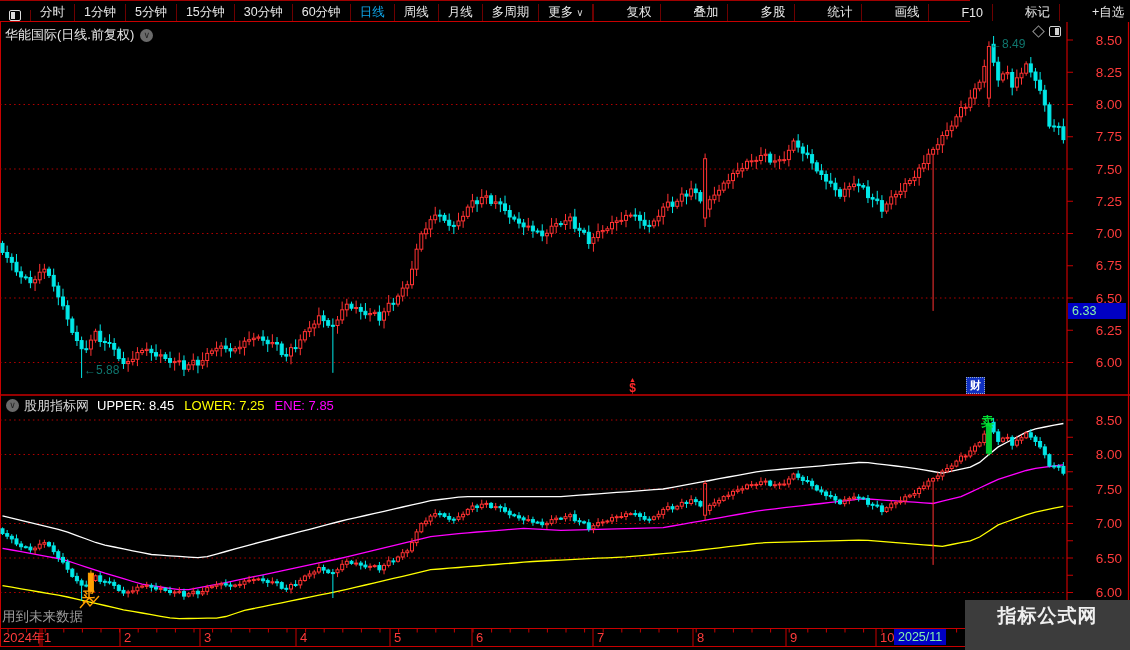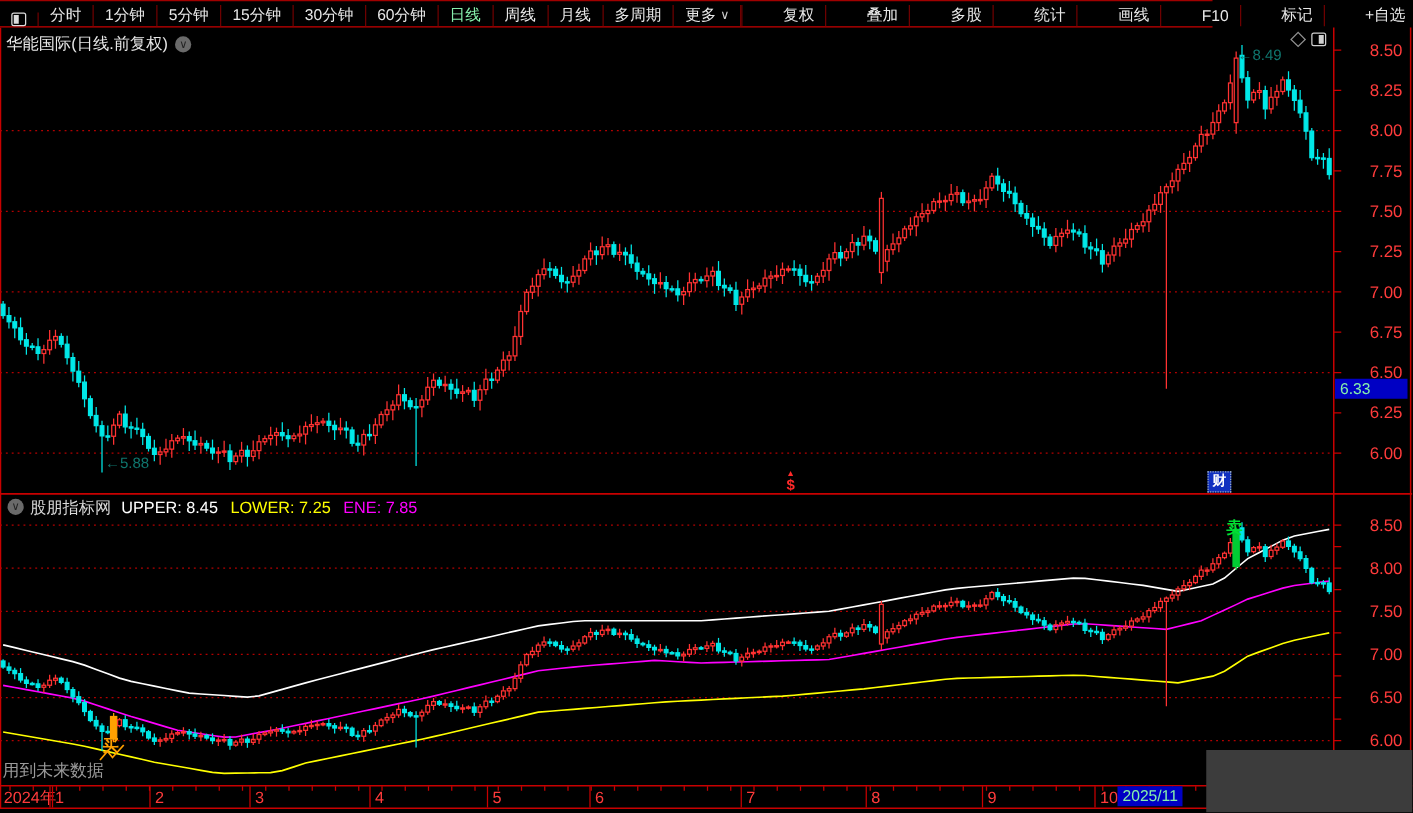--- a/index.html
+++ b/index.html
@@ -7,21 +7,21 @@
               font-family:"Liberation Sans","DejaVu Sans",sans-serif; }
   #stage { position:relative; width:1130px; height:650px; background:#000; }
 
   
   #topbar { position:absolute; left:0; top:0; width:970px; height:22px;
             display:flex; align-items:flex-end; background:#000;
             border-top:1px solid #a00000; border-bottom:1px solid #c80000;
             font-size:12.5px; color:#e8e8e8; z-index:30; }
   .tb-cell { display:flex; align-items:center; padding:0 9px;
              border-right:1px solid #6e0000; white-space:nowrap; cursor:default; }
-  .tb-cell.active { color:#86efac; }
+  .tb-cell.active { color:#0ea5e9; }
   .tb-right { margin-left:auto; display:flex; }
   .tb-right .tb-cell { border-right:none; border-left:1px solid #6e0000;padding-left:32px; }
   .split-icon { width:12px; height:11px; border:1px solid #dcdcdc; border-radius:2px; position:relative; }
   .split-icon::after { content:""; position:absolute; left:1px; top:1px; bottom:1px; width:4px; background:#dcdcdc; }
   .chev { font-size:10px; margin-left:3px; color:#cfcfcf; }
 
   
   #chart-title { position:absolute; left:5px; top:26px; color:#e8e8e8; font-size:13px; z-index:20; display:flex; align-items:center; }
   .circle-chev { display:inline-block; width:13px; height:13px; border-radius:50%; background:#6a6a6a;
                  color:#222; font-size:9px; line-height:13px; text-align:center; margin-left:6px; }
@@ -1651,14 +1651,15 @@
     </span>
     <span class="pair c-magenta">
       <span>ENE:</span>
       <span>7.85</span>
     </span>
   </div>
 
   <div id="future-note">用到未来数据</div>
 
   <div id="watermark">
+    <div class="l1">指标公式网</div>
   </div>
 </div>
 
 </body></html>

